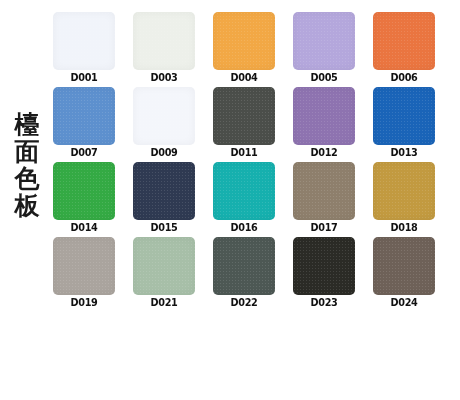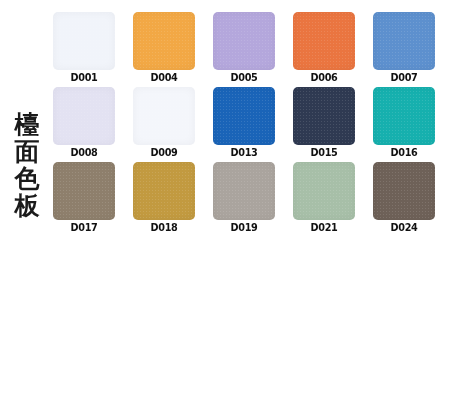--- a/index.html
+++ b/index.html
@@ -114,48 +114,60 @@
     <span class="ch">色</span>
     <span class="ch">板</span>
   </div>
 
   <div id="grid">
       <div class="cell">
         <div class="chip" style="background: rgb(241, 244, 250);"></div>
         <div class="chip-label">D001</div>
       </div>
       <div class="cell">
+        <div class="chip" style="background: rgb(237, 240, 234);"></div>
+        <div class="chip-label">D003</div>
+      </div>
+      <div class="cell">
         <div class="chip" style="background: rgb(242, 168, 69);"></div>
         <div class="chip-label">D004</div>
       </div>
       <div class="cell">
         <div class="chip" style="background: rgb(180, 167, 220);"></div>
         <div class="chip-label">D005</div>
       </div>
       <div class="cell">
         <div class="chip" style="background: rgb(234, 117, 64);"></div>
         <div class="chip-label">D006</div>
       </div>
       <div class="cell">
         <div class="chip" style="background: rgb(93, 144, 206);"></div>
         <div class="chip-label">D007</div>
       </div>
       <div class="cell">
-        <div class="chip" style="background: rgb(227, 226, 242);"></div>
-        <div class="chip-label">D008</div>
-      </div>
-      <div class="cell">
         <div class="chip" style="background: rgb(244, 246, 251);"></div>
         <div class="chip-label">D009</div>
       </div>
       <div class="cell">
+        <div class="chip" style="background: rgb(75, 78, 74);"></div>
+        <div class="chip-label">D011</div>
+      </div>
+      <div class="cell">
+        <div class="chip" style="background: rgb(142, 115, 176);"></div>
+        <div class="chip-label">D012</div>
+      </div>
+      <div class="cell">
         <div class="chip" style="background: rgb(26, 100, 184);"></div>
         <div class="chip-label">D013</div>
       </div>
       <div class="cell">
+        <div class="chip" style="background: rgb(52, 170, 68);"></div>
+        <div class="chip-label">D014</div>
+      </div>
+      <div class="cell">
         <div class="chip" style="background: rgb(47, 58, 82);"></div>
         <div class="chip-label">D015</div>
       </div>
       <div class="cell">
         <div class="chip" style="background: rgb(22, 176, 174);"></div>
         <div class="chip-label">D016</div>
       </div>
       <div class="cell">
         <div class="chip" style="background: rgb(142, 127, 108);"></div>
         <div class="chip-label">D017</div>
@@ -166,18 +178,26 @@
       </div>
       <div class="cell">
         <div class="chip" style="background: rgb(170, 164, 158);"></div>
         <div class="chip-label">D019</div>
       </div>
       <div class="cell">
         <div class="chip" style="background: rgb(167, 191, 168);"></div>
         <div class="chip-label">D021</div>
       </div>
       <div class="cell">
+        <div class="chip" style="background: rgb(77, 88, 84);"></div>
+        <div class="chip-label">D022</div>
+      </div>
+      <div class="cell">
+        <div class="chip" style="background: rgb(43, 43, 38);"></div>
+        <div class="chip-label">D023</div>
+      </div>
+      <div class="cell">
         <div class="chip" style="background: rgb(110, 97, 88);"></div>
         <div class="chip-label">D024</div>
       </div>
     </div>
 
 </div>
 
 </body></html>

